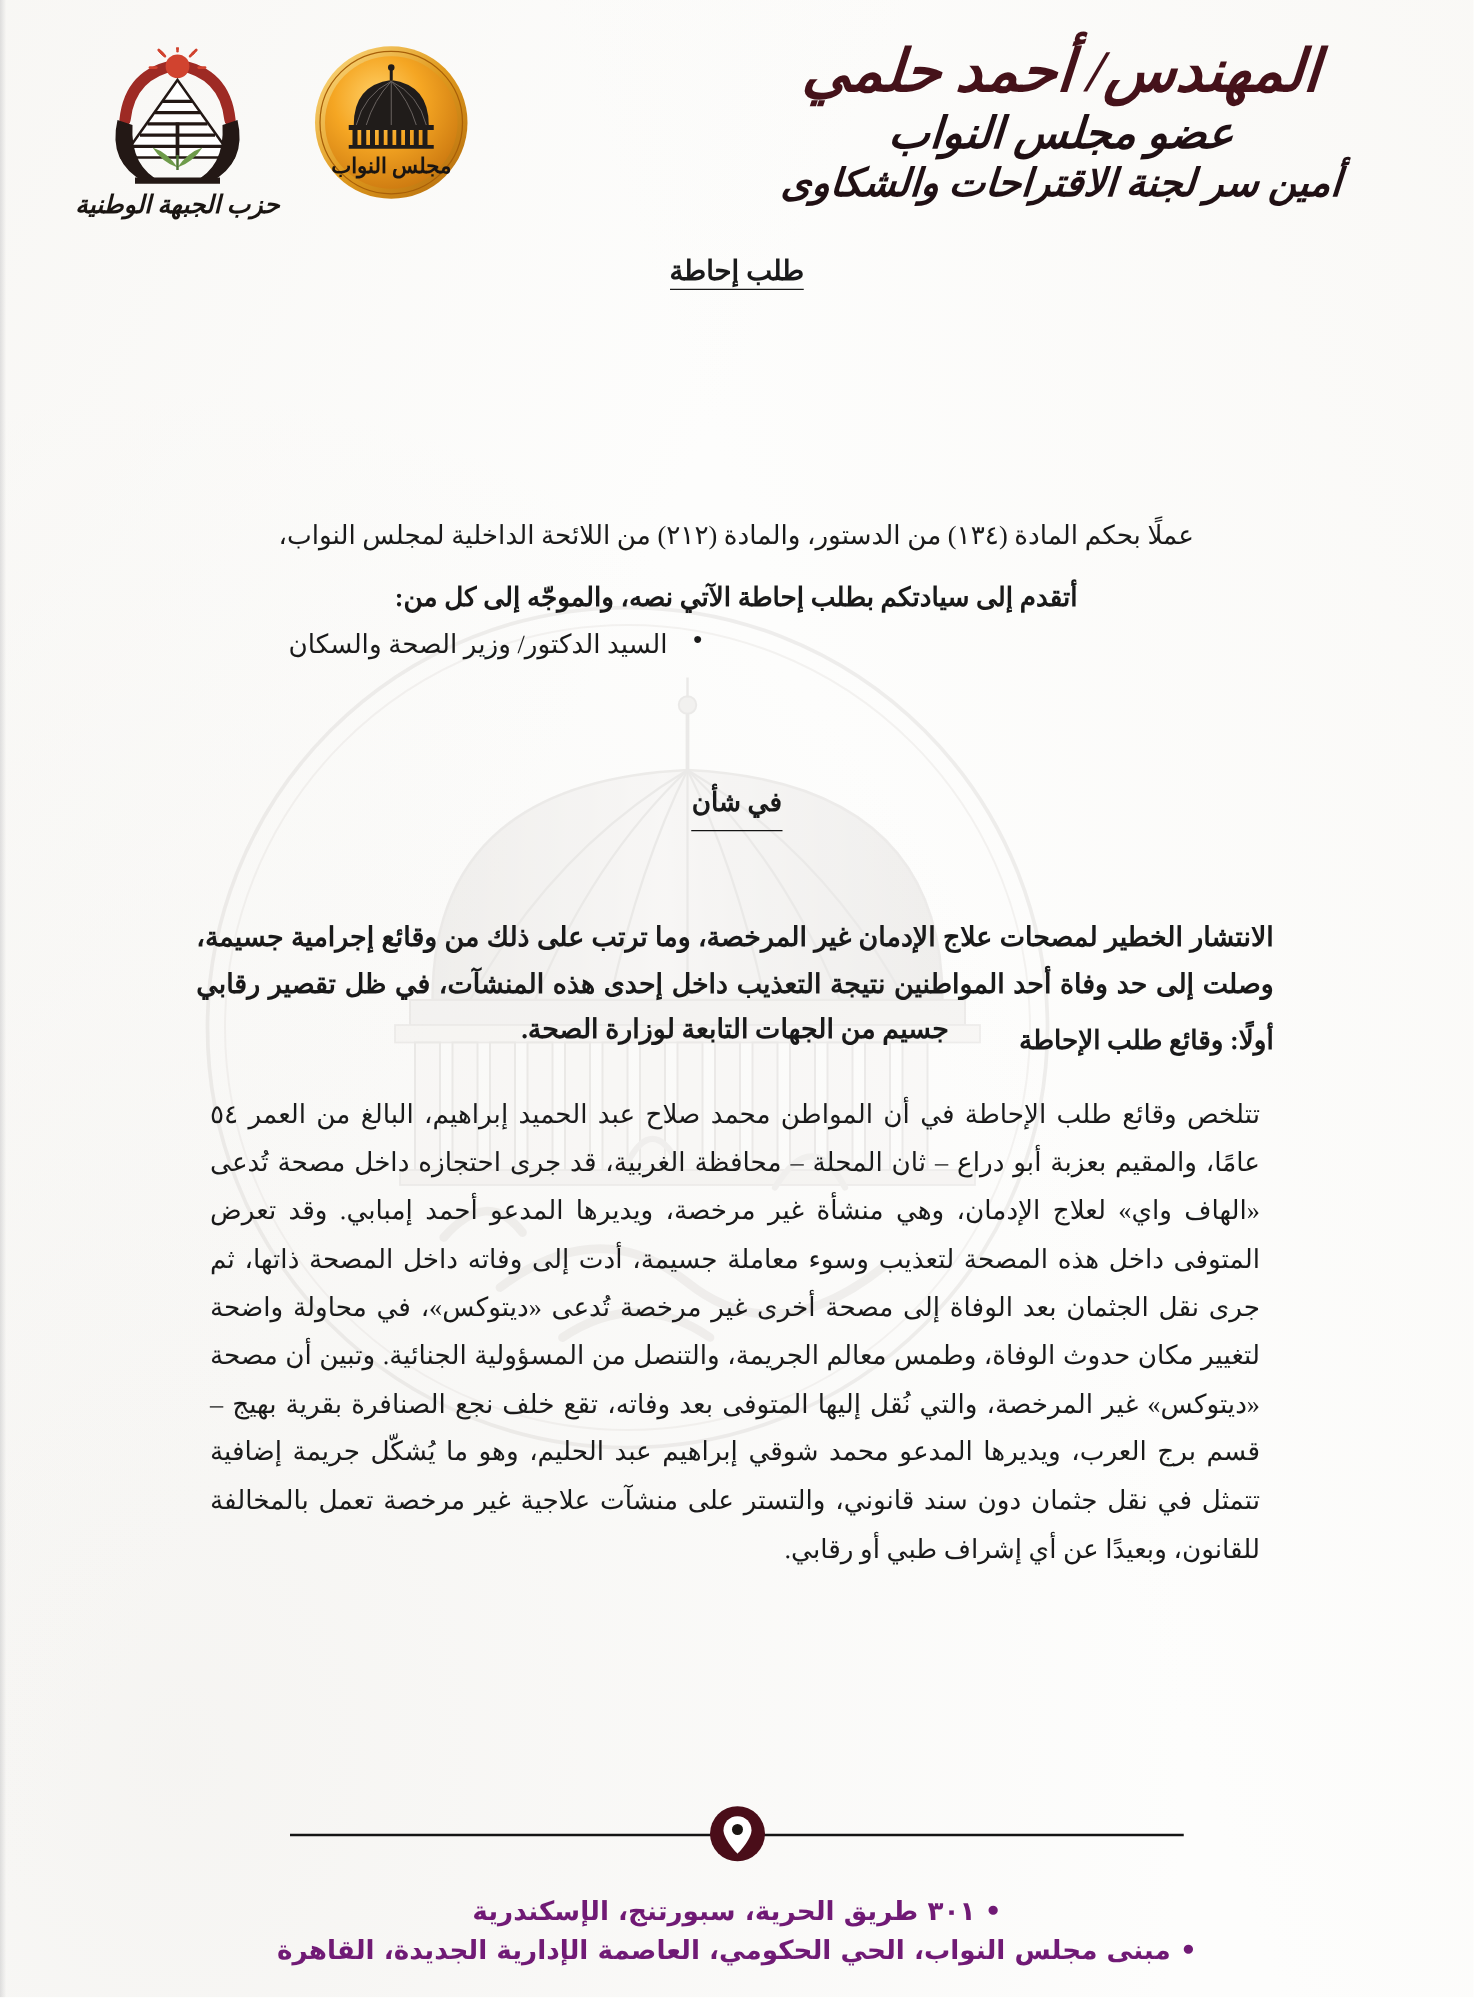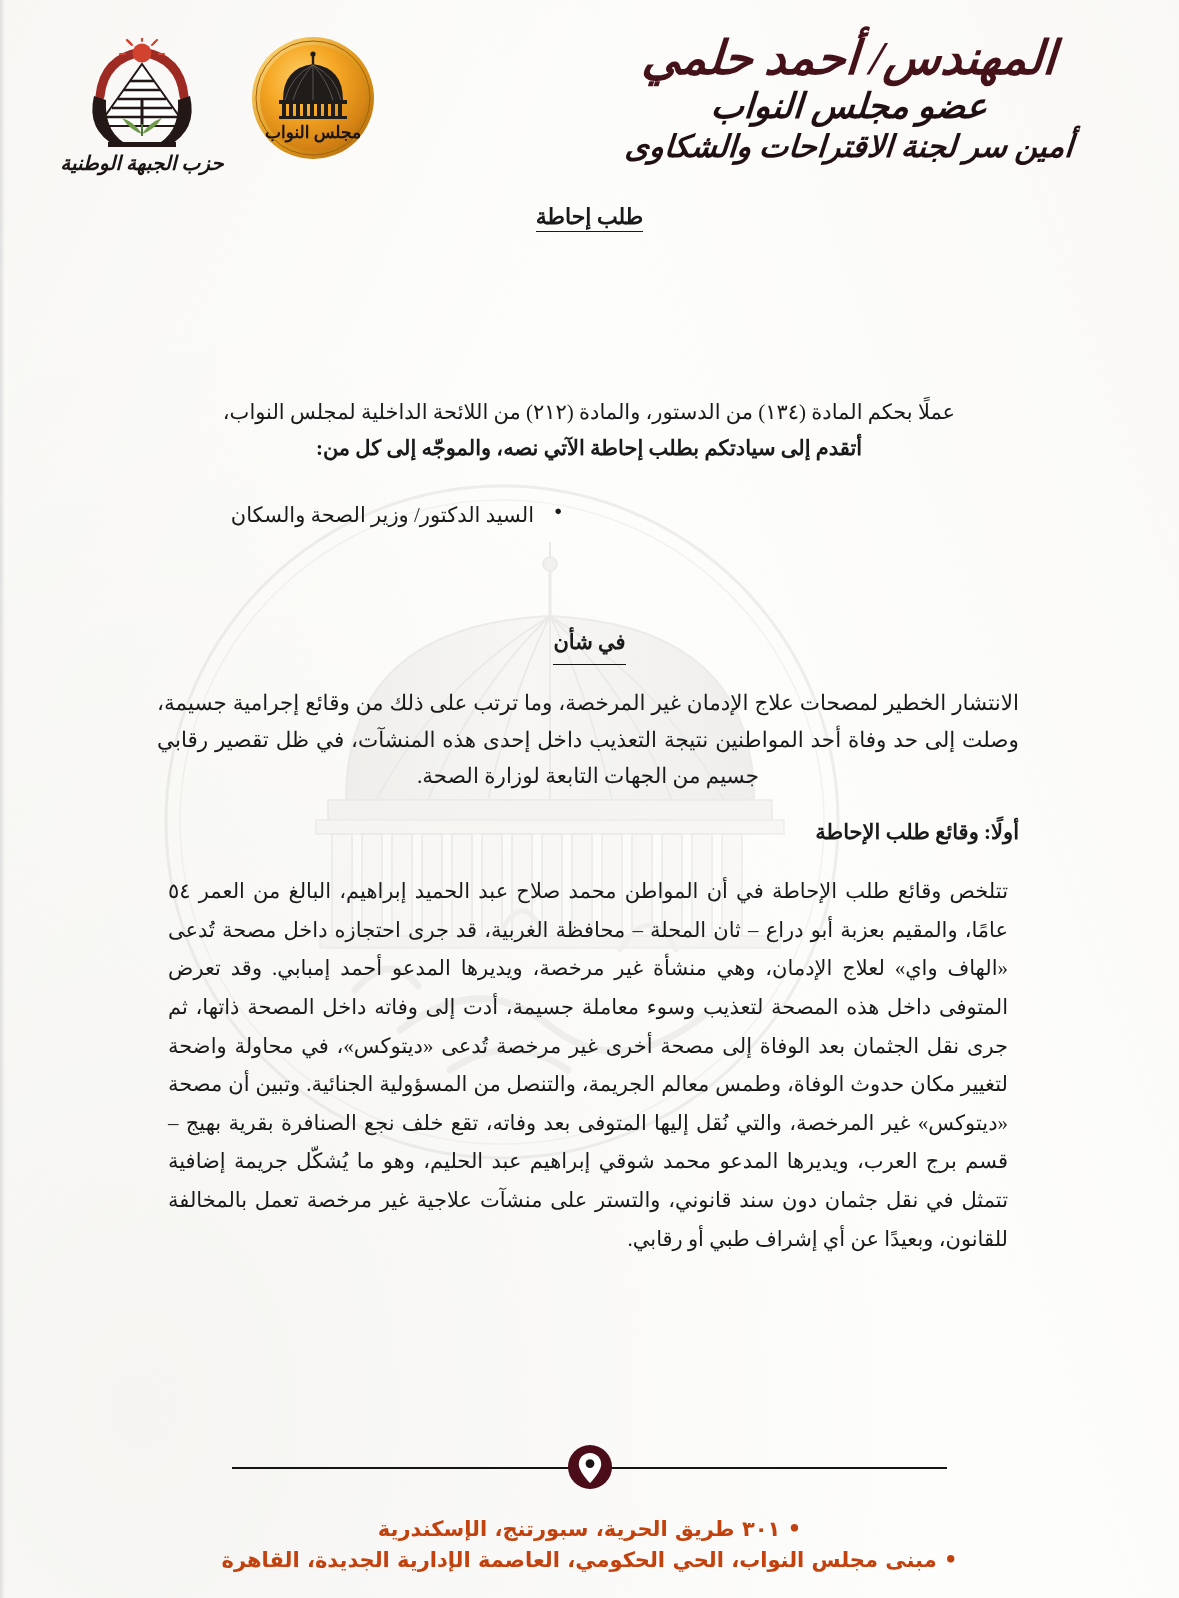--- a/index.html
+++ b/index.html
@@ -176,21 +176,21 @@
     position: absolute;
     top: 395px;
     right: 131px;
     width: 918px;
     z-index: 3;
     font-size: 21px;
     line-height: 1.62;
     text-align: justify;
     text-align-last: center;
   }
-  .intro p { margin: 0; }
+  .intro p { margin: 16px; }
   .intro .line2 { margin-top: 2px; font-weight: bold; }
 
   
   .recipients {
     position: absolute;
     top: 500px;
     right: 0;
     width: 100%;
     z-index: 3;
     list-style: none;
@@ -228,26 +228,26 @@
     font-size: 21px;
     font-weight: 700;
     border-bottom: 1.6px solid #141414;
     padding-bottom: 9px;
     display: inline-block;
   }
 
   
   .subject-body {
     position: absolute;
-    top: 685px;
+    top: 732px;
     right: 160px;
     width: 862px;
     z-index: 3;
     font-size: 21.5px;
-    font-weight: 400;
+    font-weight: 700;
     line-height: 1.70;
     text-align: justify;
     text-align-last: center;
   }
   .subject-body p { margin: 0; }
 
   
   .section-title {
     position: absolute;
     top: 820px;
@@ -303,21 +303,21 @@
   }
   .footer-divider .pin svg { width: 100%; height: 100%; display: block; }
 
   .footer-addresses {
     list-style: none;
     margin: 0;
     padding: 0;
     text-align: center;
     font-family: "DejaVu Sans", "Liberation Sans", sans-serif;
     font-weight: 700;
-    color: #c2410c;
+    color: #701a75;
   }
   .footer-addresses li {
     font-size: 21px;
     line-height: 1.48;
     letter-spacing: -0.2px;
   }
   .footer-addresses li::before {
     content: "• ";
   }
 </style>

